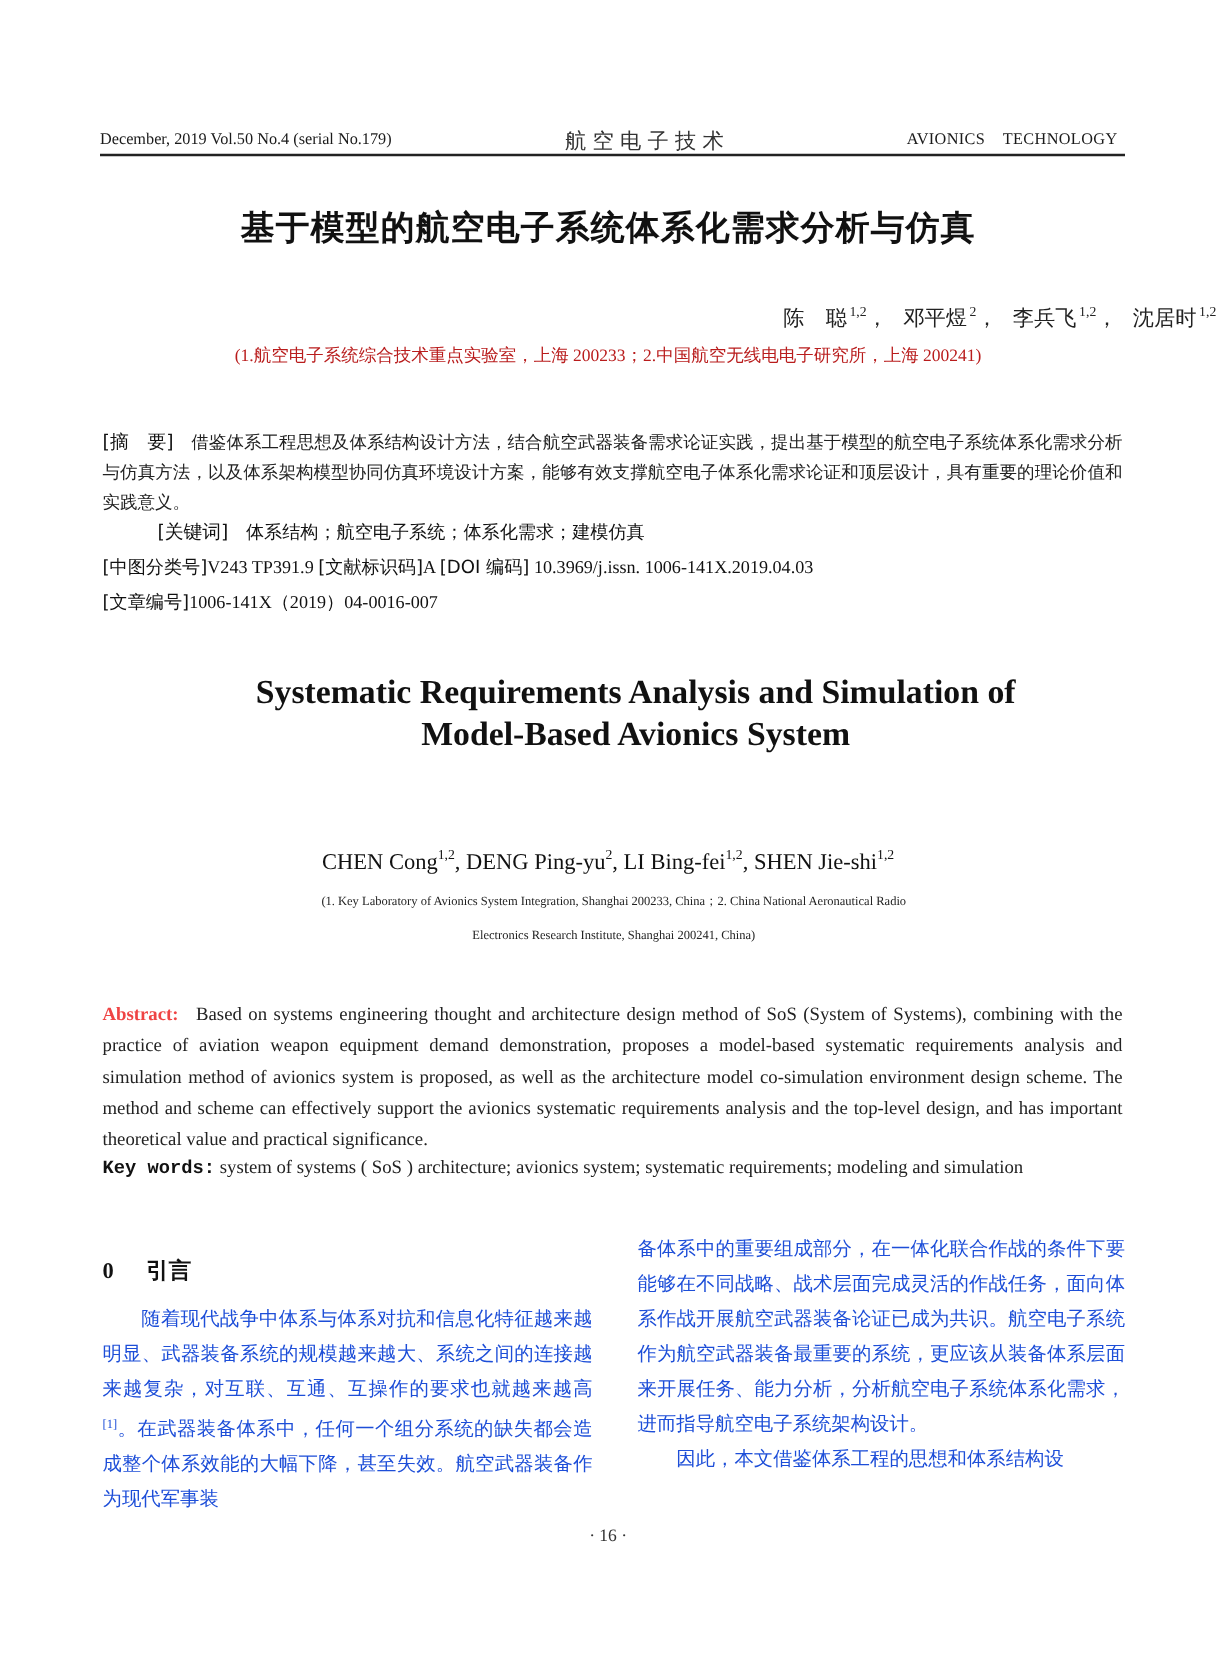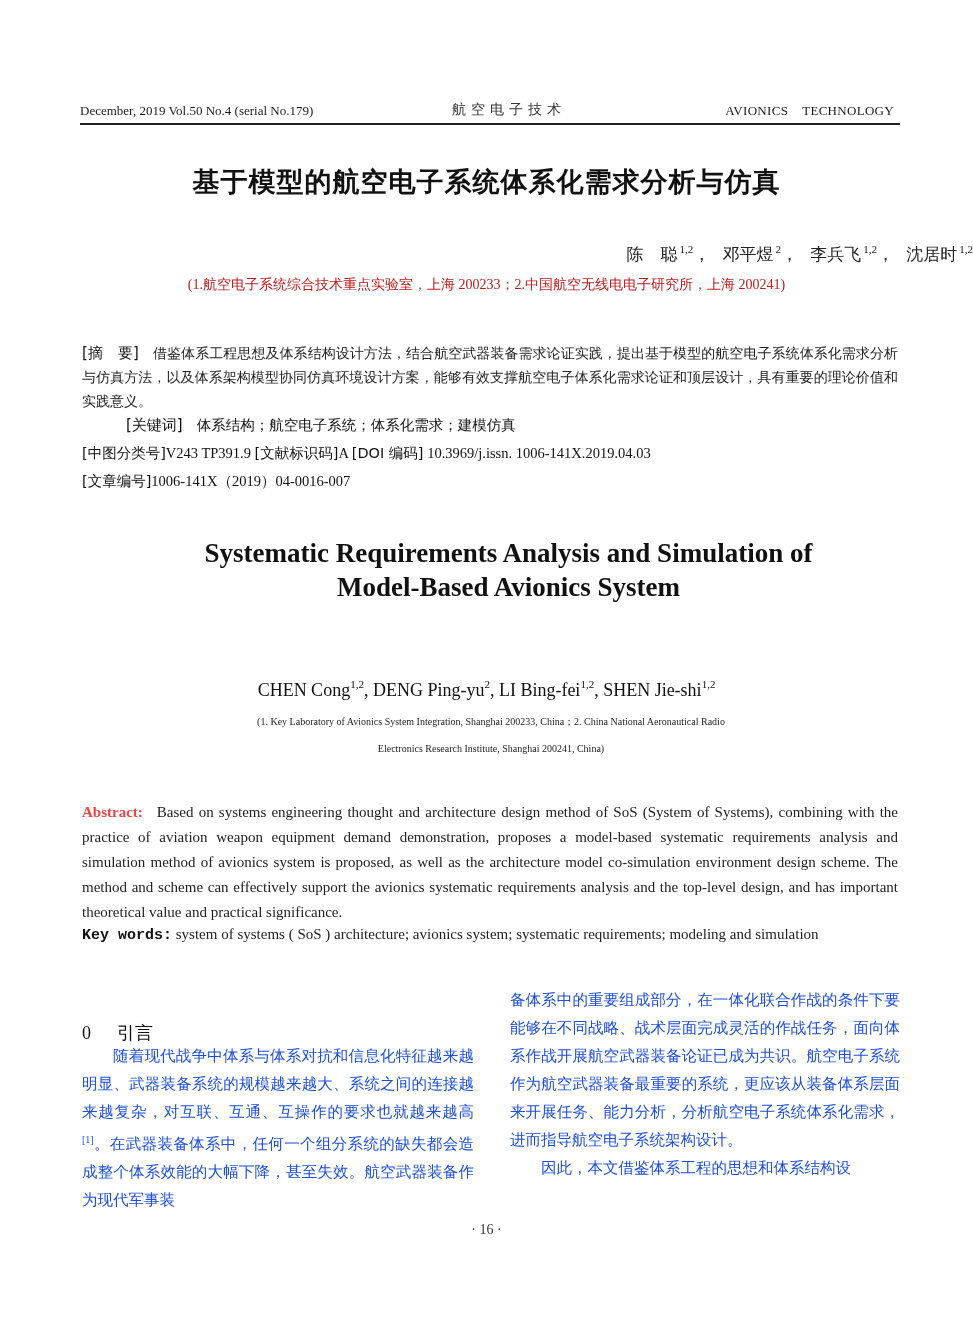--- a/index.html
+++ b/index.html
@@ -3,21 +3,21 @@
 <meta charset="utf-8">
 <style>
   html, body { margin: 0; padding: 0; background: #ffffff; }
   body { width: 973px; height: 1329px; position: relative; overflow: hidden;
          font-family: "Liberation Serif", "DejaVu Serif", serif; color: #1a1a1a; }
   .abs { position: absolute; }
 
   
   .run-header { left: 80px; top: 101px; width: 820px; height: 22px; font-size: 13px; }
   .run-header .left { position: absolute; left: 0; top: 2px; }
-  .run-header .center { position: absolute; left: 372px; top: 0px; letter-spacing: 5px; font-size: 14px; color: #333; }
+  .run-header .center { position: absolute; left: 372px; top: 0px; letter-spacing: 5px; font-size: 17px; color: #333; }
   .run-header .right { position: absolute; right: 6px; top: 2px; letter-spacing: 0.3px; }
   .run-header .right span + span { margin-left: 14px; }
   .header-rule { left: 80px; top: 123px; width: 820px; height: 0; border-top: 2px solid #222; }
 
   .cn-title { left: 0; top: 164px; width: 973px; text-align: center; font-size: 27px; font-weight: bold;
               font-family: "DejaVu Sans", sans-serif; letter-spacing: 1px; color: #111; }
 
   .cn-authors { left: 0; top: 243px; width: 973px; text-align: right; font-size: 17px; color: #222; }
   .cn-authors sup { font-size: 11px; vertical-align: 7px; margin-left: 2px; }
   .cn-authors .sep { margin-right: 8px; }
@@ -33,21 +33,21 @@
 
   .en-authors { left: 0; top: 678px; width: 973px; text-align: center; font-size: 18px; color: #111; }
   .en-authors sup { font-size: 11px; vertical-align: 8px; }
   .en-affil { left: 82px; top: 708px; width: 818px; text-align: center; font-size: 10px; line-height: 27px; color: #222; }
 
   .en-abs { left: 82px; top: 800px; width: 816px; font-size: 15px; line-height: 25px; color: #222; text-align: justify; }
   .en-abs b { color: #ef4444; margin-right: 14px; }
   .en-key { left: 82px; top: 926px; width: 820px; font-size: 15px; color: #222; }
   .en-key b { color: #111; font-family: Liberation Mono, monospace; }
 
-  .section-heading { left: 82px; top: 1004px; font-size: 18px; font-weight: normal; color: #111; margin-top: 17px; }
+  .section-heading { left: 82px; top: 1004px; font-size: 18px; font-weight: bold; color: #111; }
   .section-heading .num { font-family: "Liberation Serif", serif; margin-right: 26px; }
   .section-heading .ttl { font-family: "DejaVu Sans", sans-serif; }
 
   .col { font-size: 15.5px; line-height: 28px; color: #1d4ed8; text-align: justify; }
   .col-left { left: 82px; top: 1042px; width: 392px; }
   .col-right { left: 510px; top: 986px; width: 390px; }
   .col p { margin: 0; }
   .indent { text-indent: 2em; }
   .col sup { font-size: 10px; vertical-align: 6px; }
 

